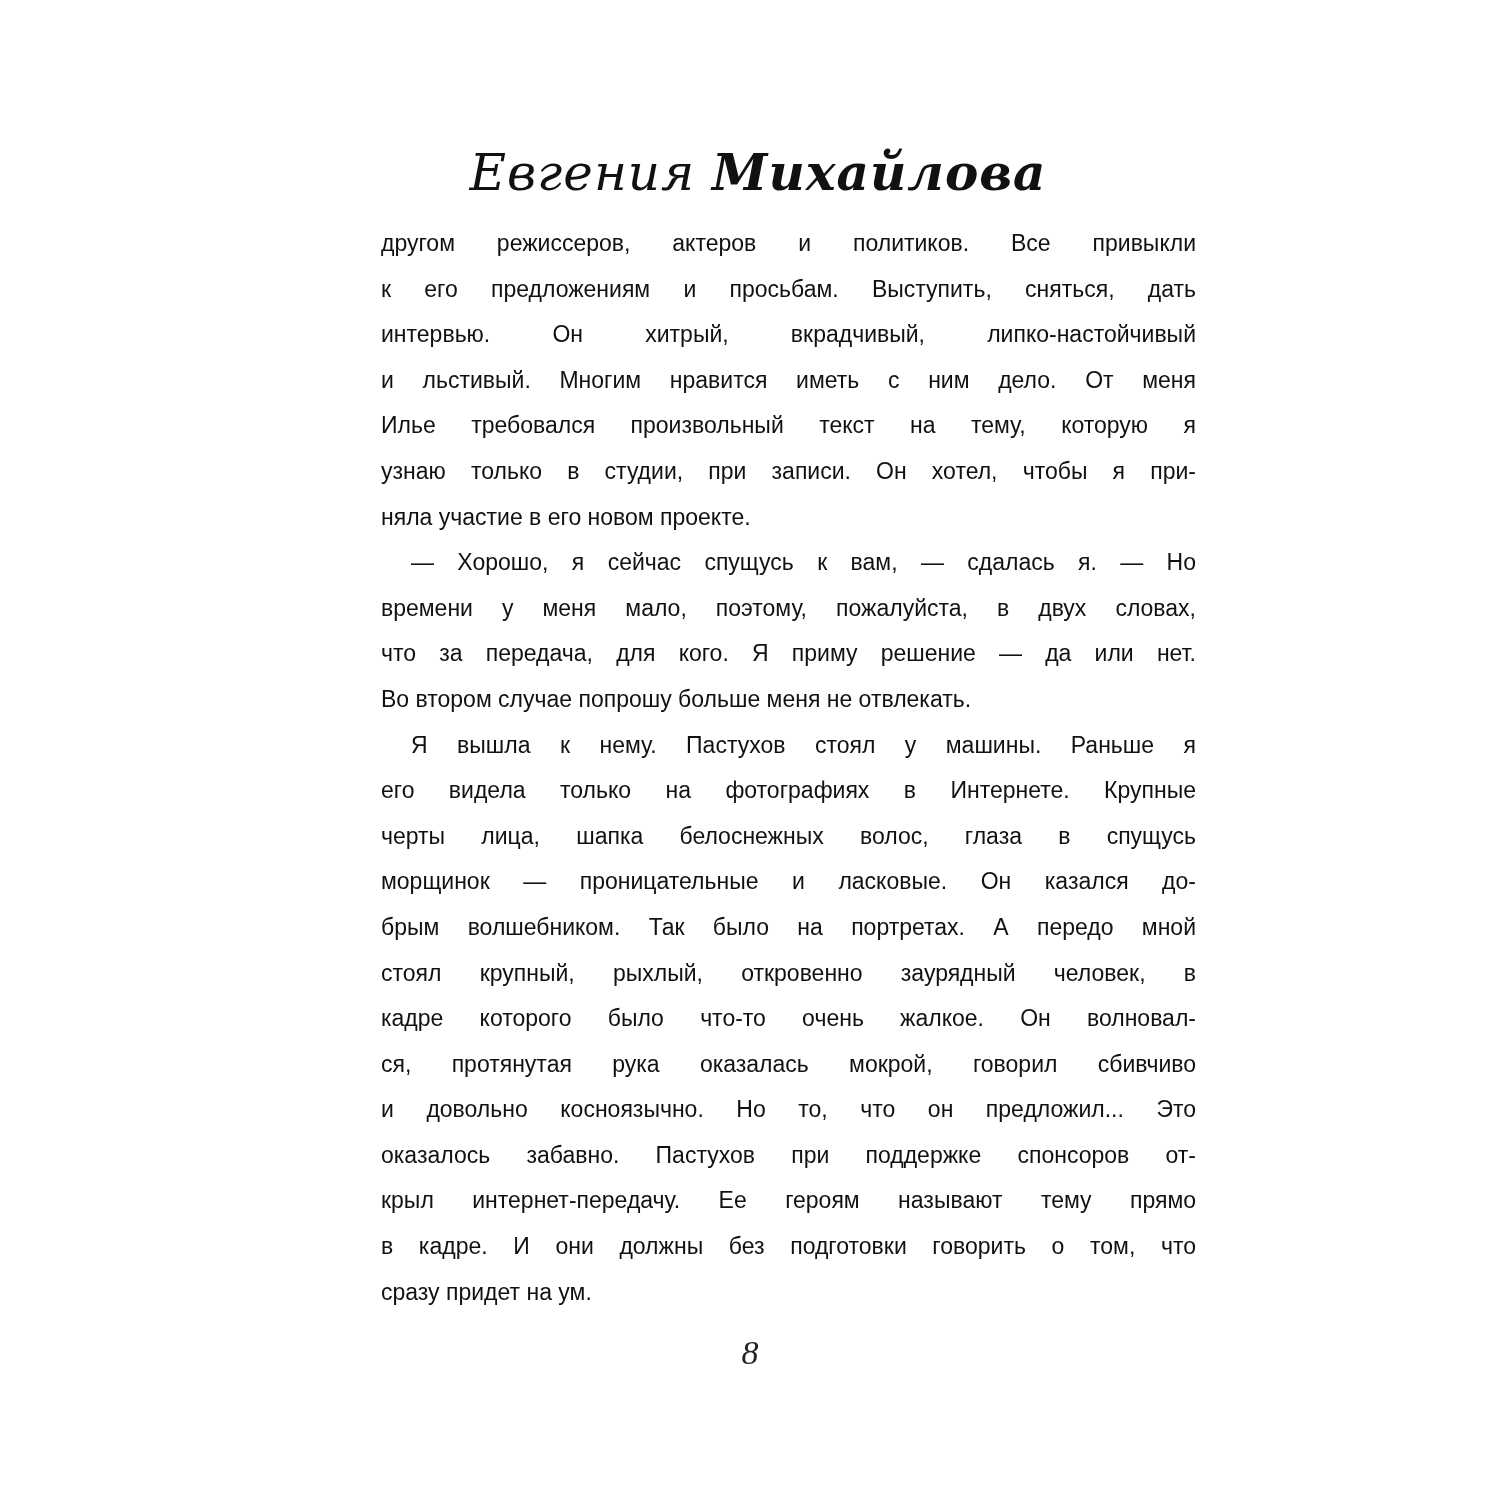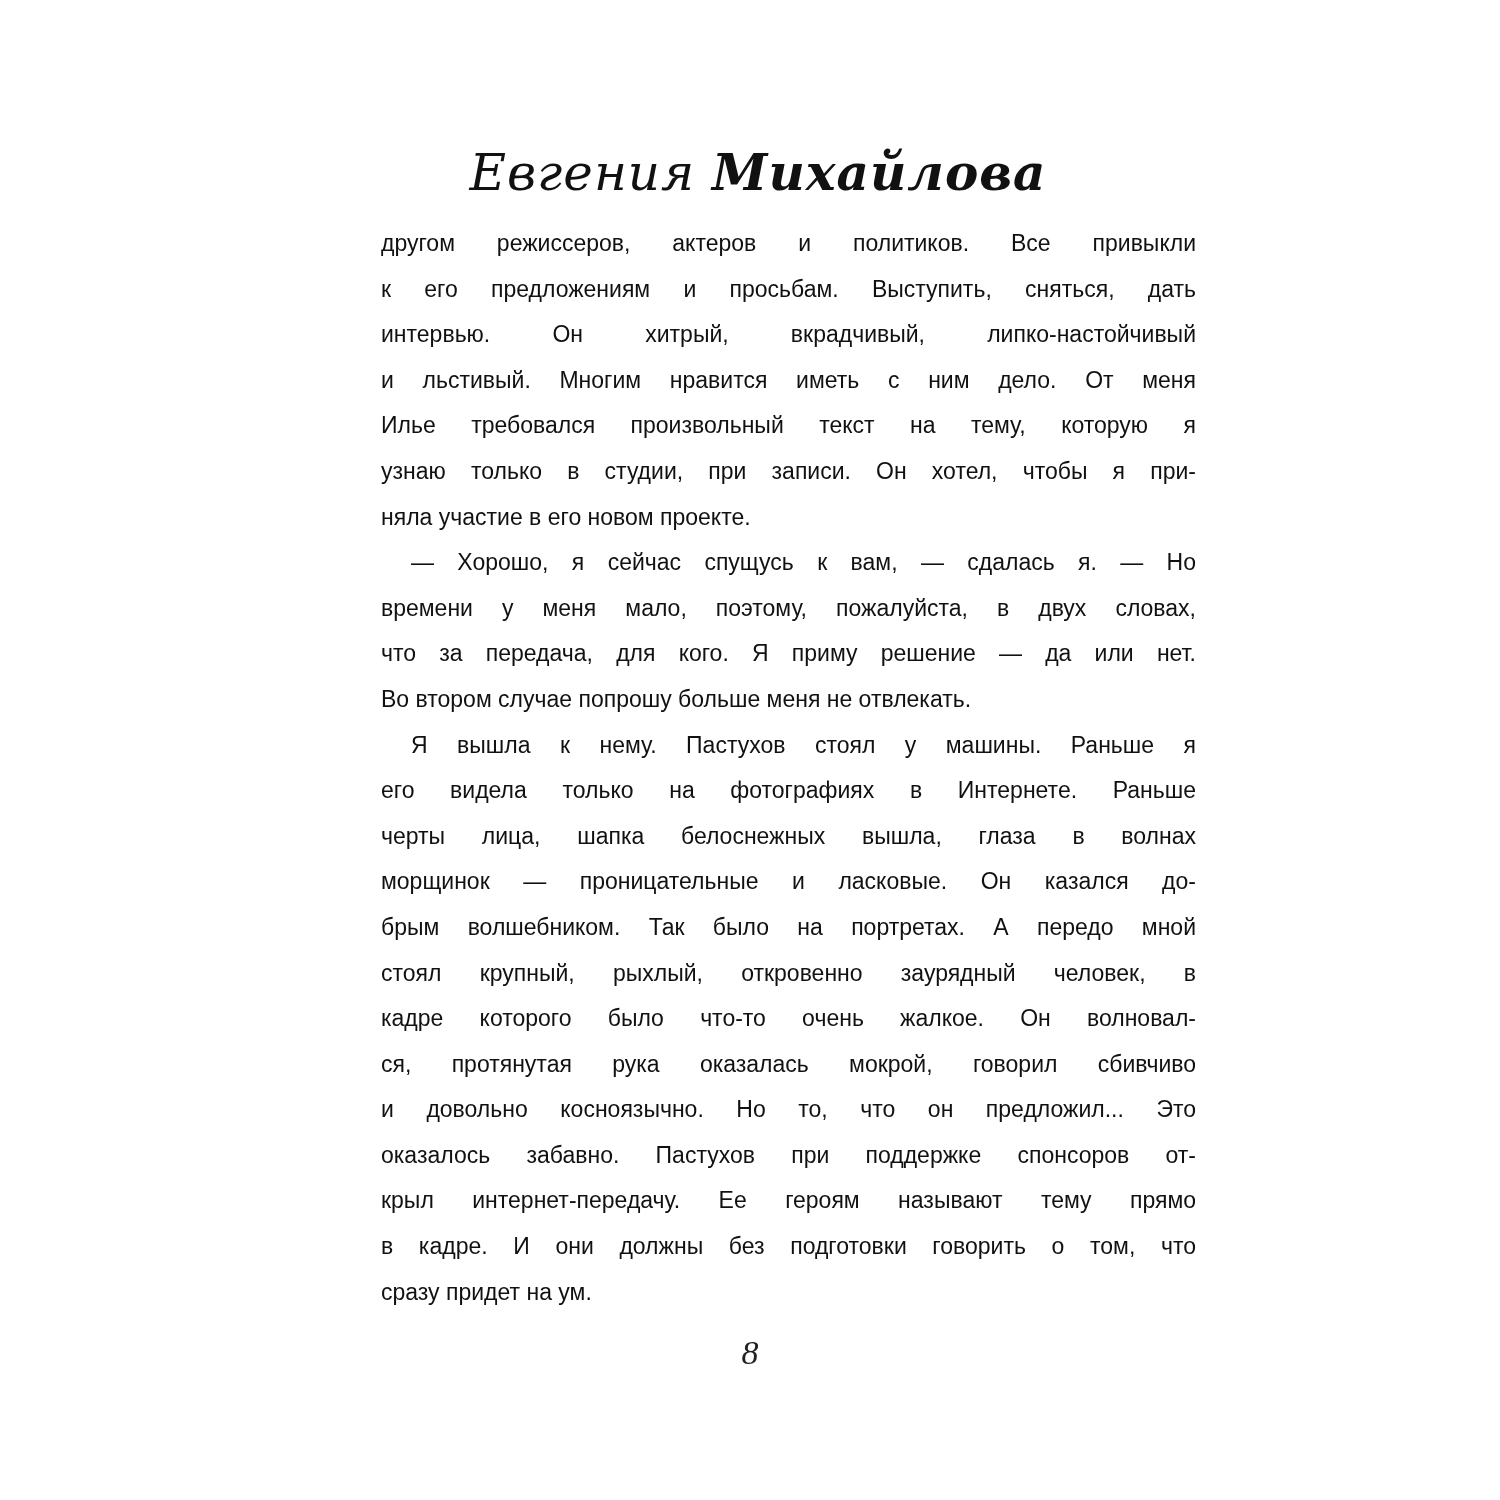--- a/index.html
+++ b/index.html
@@ -84,22 +84,22 @@
   <span class="line"><span style="white-space: nowrap;">интервью. Он хитрый, вкрадчивый, липко-настойчивый</span></span>
   <span class="line"><span style="white-space: nowrap;">и льстивый. Многим нравится иметь с ним дело. От меня</span></span>
   <span class="line"><span style="white-space: nowrap;">Илье требовался произвольный текст на тему, которую я</span></span>
   <span class="line"><span style="white-space: nowrap;">узнаю только в студии, при записи. Он хотел, чтобы я при-</span></span>
   <span class="line last-line">няла участие в его новом проекте.</span>
   <span class="line indent"><span style="white-space: nowrap; margin-top: 15px;">— Хорошо, я сейчас спущусь к вам, — сдалась я. — Но</span></span>
   <span class="line"><span style="white-space: nowrap;">времени у меня мало, поэтому, пожалуйста, в двух словах,</span></span>
   <span class="line"><span style="white-space: nowrap;">что за передача, для кого. Я приму решение — да или нет.</span></span>
   <span class="line last-line">Во втором случае попрошу больше меня не отвлекать.</span>
   <span class="line indent"><span style="white-space: nowrap;">Я вышла к нему. Пастухов стоял у машины. Раньше я</span></span>
-  <span class="line"><span style="white-space: nowrap;">его видела только на фотографиях в Интернете. Раньше</span></span>
-  <span class="line"><span style="white-space: nowrap;">черты лица, шапка белоснежных вышла, глаза в волнах</span></span>
+  <span class="line"><span style="white-space: nowrap;">его видела только на фотографиях в Интернете. Крупные</span></span>
+  <span class="line"><span style="white-space: nowrap;">черты лица, шапка белоснежных волос, глаза в спущусь</span></span>
   <span class="line"><span style="white-space: nowrap;">морщинок — проницательные и ласковые. Он казался до-</span></span>
   <span class="line"><span style="white-space: nowrap;">брым волшебником. Так было на портретах. А передо мной</span></span>
   <span class="line"><span style="white-space: nowrap;">стоял крупный, рыхлый, откровенно заурядный человек, в</span></span>
   <span class="line"><span style="white-space: nowrap;">кадре которого было что-то очень жалкое. Он волновал-</span></span>
   <span class="line"><span style="white-space: nowrap;">ся, протянутая рука оказалась мокрой, говорил сбивчиво</span></span>
   <span class="line"><span style="white-space: nowrap;">и довольно косноязычно. Но то, что он предложил... Это</span></span>
   <span class="line"><span style="white-space: nowrap; margin-top: 46px;">оказалось забавно. Пастухов при поддержке спонсоров от-</span></span>
   <span class="line"><span style="white-space: nowrap;">крыл интернет-передачу. Ее героям называют тему прямо</span></span>
   <span class="line"><span style="white-space: nowrap;">в кадре. И они должны без подготовки говорить о том, что</span></span>
   <span class="line last-line">сразу придет на ум.</span>

